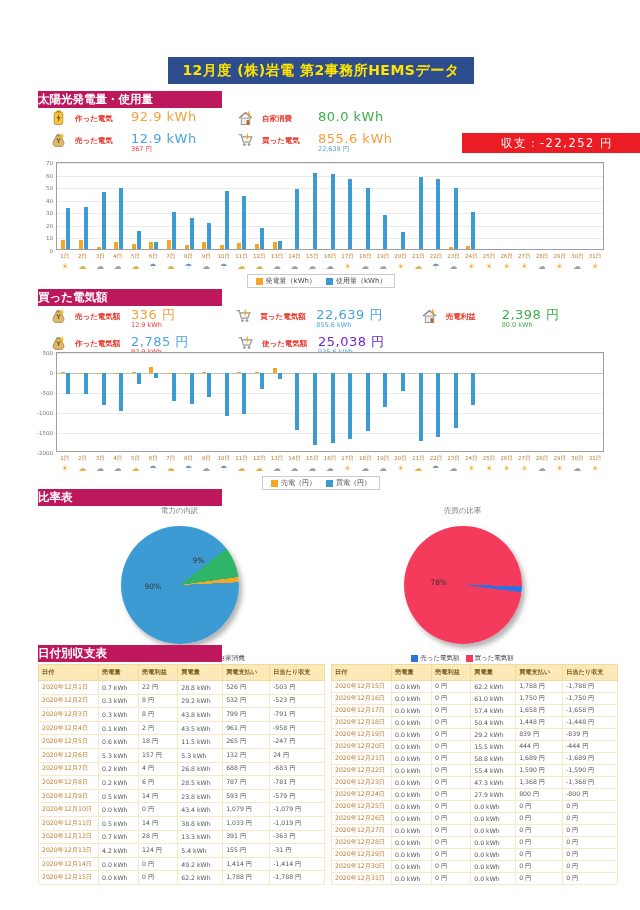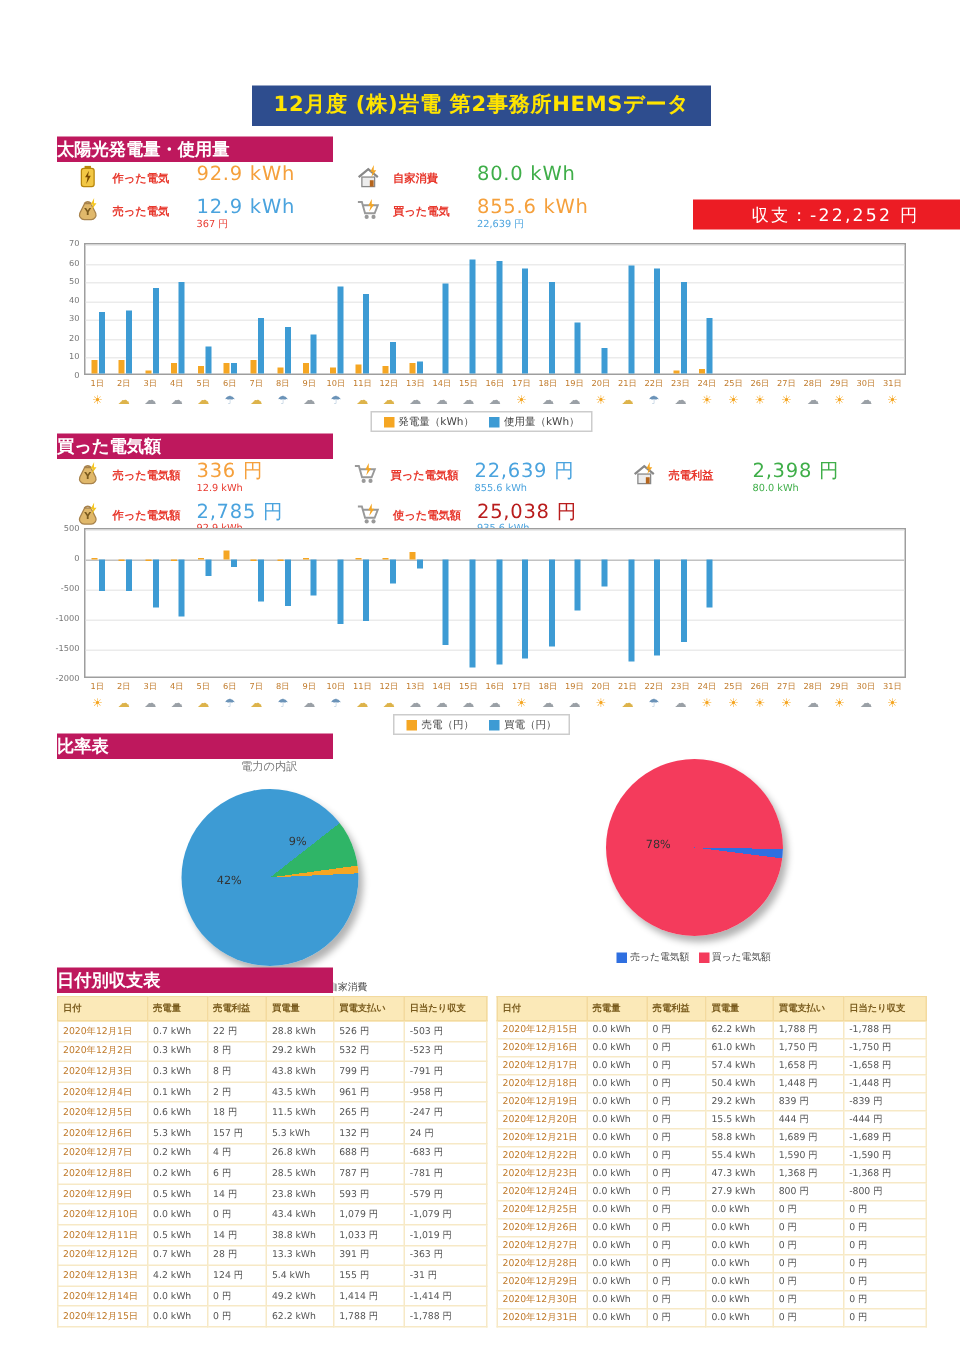--- a/index.html
+++ b/index.html
@@ -326,21 +326,21 @@
       </div>
       <div class="stat">
         <span class="icon"><svg viewBox="0 0 16 16">
             <path d="M1.5 3.5 H4 L6 10.5 H12 L14 5.5 H5" fill="none" stroke="#999" stroke-width="1.2"></path>
             <circle cx="7" cy="12.8" r="1.3" fill="#999"></circle>
             <circle cx="11.3" cy="12.8" r="1.3" fill="#999"></circle>
             <polygon points="10.2,1.5 8,5.8 9.5,5.8 8.6,9.4 11.8,4.8 10.2,4.8" fill="#F5A623"></polygon>
           </svg></span>
         <span class="lbl">使った電気額</span>
         <span class="vals">
-          <div class="val" style="color: #b91c1c;">25,038 円</div>
+          <div class="val" style="color: #6d28d9;">25,038 円</div>
           <div class="sub" style="color: rgb(74, 163, 222);">935.6 kWh</div>
         </span>
       </div>
     </div>
   </div>
 
 <div class="chart" style="top:352px" id="chart2">
   <div class="plot-row">
     <div class="ylab" style="height: 102px;">
         <span style="top: 1px;">500</span>
@@ -473,39 +473,40 @@
       </div>
     </div>
 </div>
 
 <div class="sec-h" style="top:489px">比率表</div>
 <div class="pies">
   <div class="pie-block">
     <div class="pie-title">電力の内訳</div>
     <div class="pie-wrap">
       <div class="pie" id="pie1" style="background: conic-gradient(from 52deg, rgb(47, 181, 103) 0deg, rgb(47, 181, 103) 30.24deg, rgb(245, 166, 35) 30.24deg, rgb(245, 166, 35) 35.28deg, rgb(61, 155, 212) 0deg);"></div>
-      <div class="pie-label" style="left:24px;top:56px">42%</div>
+      <div class="pie-label" style="left:24px;top:56px">90%</div>
       <div class="pie-label" style="left:72px;top:30px">9%</div>
     </div>
     <div class="pie-legend" id="pielegend1">
         <span class="ent">
           <span class="sw" style="background: rgb(245, 166, 35);"></span>
           <span>売った電気</span>
         </span>
         <span class="ent">
           <span class="sw" style="background: rgb(61, 155, 212);"></span>
           <span>買った電気</span>
         </span>
         <span class="ent">
           <span class="sw" style="background: rgb(47, 181, 103);"></span>
           <span>自家消費</span>
         </span>
       </div>
   </div>
   <div class="pie-block">
+    <div class="pie-title">売買の比率</div>
     <div class="pie-wrap">
       <div class="pie" id="pie2" style="background: conic-gradient(from 91deg, rgb(47, 111, 224) 0deg, rgb(47, 111, 224) 6.12deg, rgb(244, 59, 92) 0deg);"></div>
       <div class="pie-label" style="left:27px;top:52px">78%</div>
     </div>
     <div class="pie-legend" id="pielegend2">
         <span class="ent">
           <span class="sw" style="background: rgb(47, 111, 224);"></span>
           <span>売った電気額</span>
         </span>
         <span class="ent">

